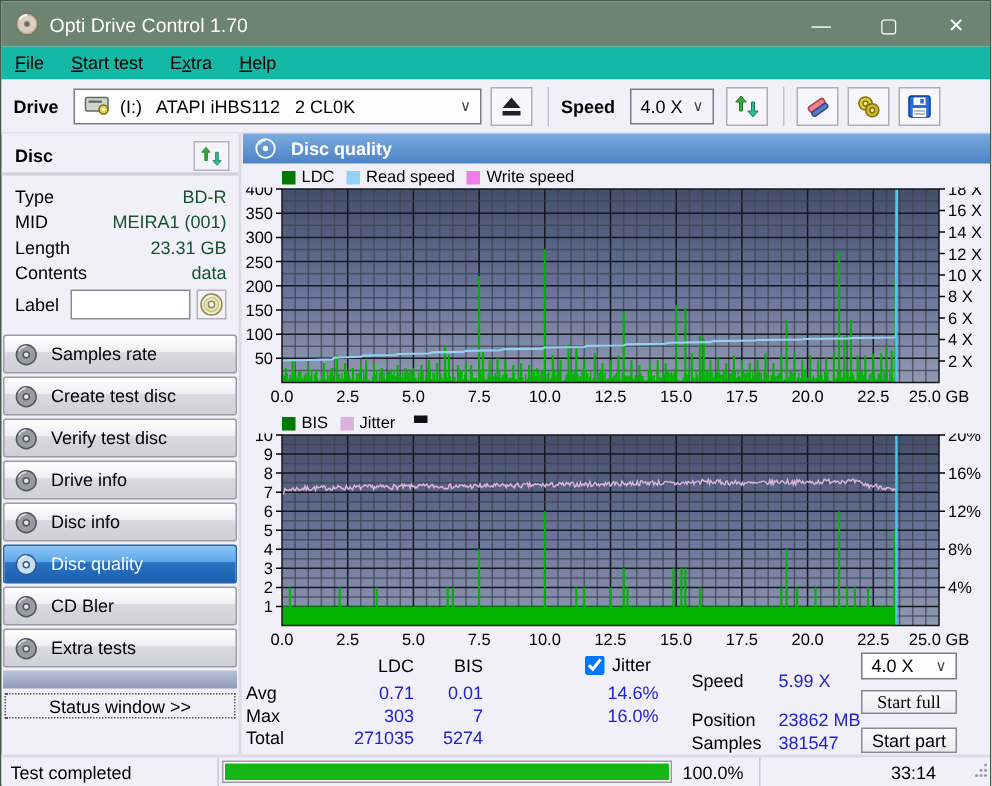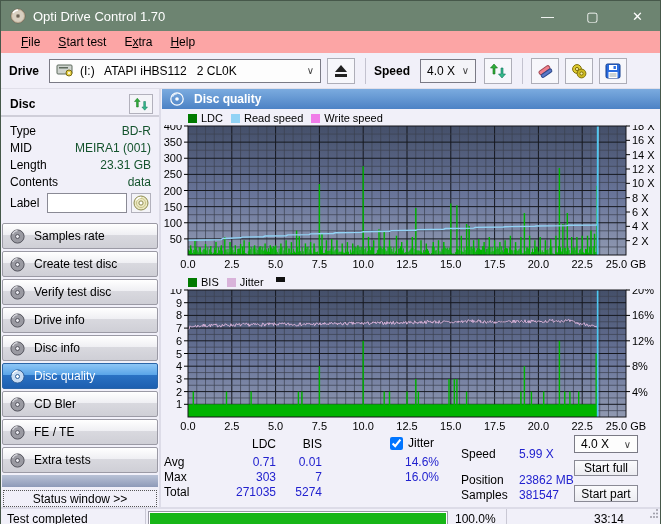--- a/index.html
+++ b/index.html
@@ -8,21 +8,21 @@
   .window { width:661px; height:524px; background:#f1f0f9; border:1px solid #46584a; display:flex; flex-direction:column; }
 
   
   .titlebar { height:30px; background:#6d8471; display:flex; align-items:center; color:#fff; flex:0 0 auto; }
   .titlebar .app-icon { margin:0 7px 0 9px; display:flex; }
   .titlebar .title { font-size:13px; }
   .titlebar .spacer { flex:1; }
   .win-btn { width:45px; height:30px; display:flex; align-items:center; justify-content:center; font-size:13px; color:#fff; cursor:default; }
 
   
-  .menubar { height:22px; background:#fca5a5; display:flex; align-items:center; padding-left:11px; flex:0 0 auto; }
+  .menubar { height:22px; background:#14b8a6; display:flex; align-items:center; padding-left:0; flex:0 0 auto; }
   .menu-item { padding:3px 9px; }
   .menu-item u { text-decoration:underline; }
 
   
   .toolbar { height:36px; display:flex; align-items:center; background:#f1f0f9; padding-left:8px; flex:0 0 auto; border-bottom:1px solid #e0dfe9; }
   .toolbar .lbl { font-weight:bold; margin-right:10px; }
   .combo { background:#fdfdfd; border:1px solid #7a7a85; height:24px; display:flex; align-items:center; padding:0 6px; position:relative; }
   .combo .chev { margin-left:auto; color:#444; font-size:10px; }
   .drive-combo { width:272px; margin-right:6px; }
   .drive-combo .val { white-space:pre; margin-left:6px; }
@@ -275,30 +275,20 @@
           </div>
         <div class="side-btn">
             <span class="ic">
               <svg width="15" height="15">
                 <circle cx="7.5" cy="7.5" r="6.6" fill="#9a9aa2" stroke="#55555e"></circle>
                 <circle cx="7.5" cy="7.5" r="2" fill="#e8e8ee" stroke="#55555e"></circle>
                 <path d="M2.6 5 A5.8 5.8 0 0 1 7.5 1.7" stroke="#d8d8de" fill="none" stroke-width="1.2"></path>
               </svg>
             </span>
             <span>CD Bler</span>
-          </div>
-        <div class="side-btn">
-            <span class="ic">
-              <svg width="15" height="15">
-                <circle cx="7.5" cy="7.5" r="6.6" fill="#9a9aa2" stroke="#55555e"></circle>
-                <circle cx="7.5" cy="7.5" r="2" fill="#e8e8ee" stroke="#55555e"></circle>
-                <path d="M2.6 5 A5.8 5.8 0 0 1 7.5 1.7" stroke="#d8d8de" fill="none" stroke-width="1.2"></path>
-              </svg>
-            </span>
-            <span>FE / TE</span>
           </div>
         <div class="side-btn">
             <span class="ic">
               <svg width="15" height="15">
                 <circle cx="7.5" cy="7.5" r="6.6" fill="#9a9aa2" stroke="#55555e"></circle>
                 <circle cx="7.5" cy="7.5" r="2" fill="#e8e8ee" stroke="#55555e"></circle>
                 <path d="M2.6 5 A5.8 5.8 0 0 1 7.5 1.7" stroke="#d8d8de" fill="none" stroke-width="1.2"></path>
               </svg>
             </span>
             <span>Extra tests</span>
@@ -1136,21 +1126,21 @@
         <span class="abs num" style="left:357px; top:12px;">5.99 X</span>
         <span class="abs" style="left:299px; top:38px;">Position</span>
         <span class="abs num" style="left:357px; top:38px;">23862 MB</span>
         <span class="abs" style="left:299px; top:53px;">Samples</span>
         <span class="abs num" style="left:357px; top:53px;">381547</span>
 
         <div class="abs combo" style="left:412px; top:0px; width:64px;">
           <span>4.0 X</span>
           <span class="chev">∨</span>
         </div>
-        <div class="abs sm-btn" style="left:412px; top:25px; width:64px; height:16px;">Start full</div>
+        <div class="abs sm-btn" style="left:412px; top:25px; width:64px; height:16px;font-family:Liberation Serif, serif;">Start full</div>
         <div class="abs sm-btn" style="left:412px; top:50px; width:64px; height:17px;">Start part</div>
       </div>
     </div>
   </div>
 
   <div class="statusbar">
     <span class="sb-text">Test completed</span>
     <div class="pb-wrap">
         <div class="pb-fill" id="pbfill" style="width: 100%;"></div>
       </div>

